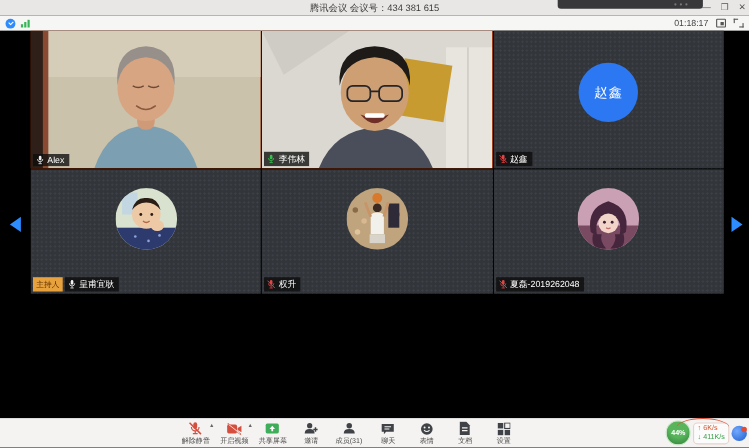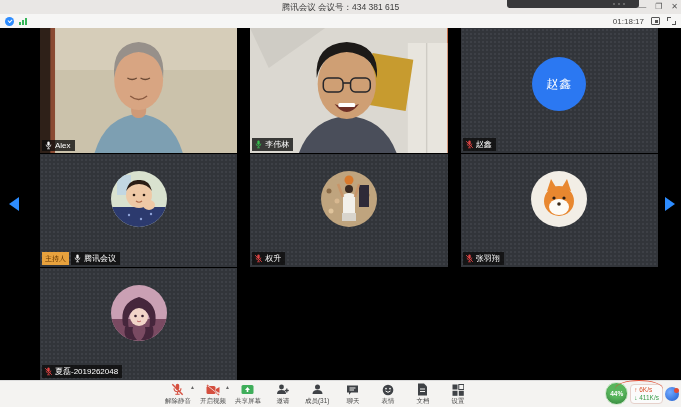--- a/index.html
+++ b/index.html
@@ -36,21 +36,21 @@
   
   .stage { height:352px; display:flex; background:#000; }
   .navcol { width:28px; display:flex; align-items:center; justify-content:center; }
   .navcol.right { width:23px; }
   .arrow-left { width:0; height:0; border-top:7px solid transparent; border-bottom:7px solid transparent;
                 border-right:10px solid #2d8cff; cursor:pointer; }
   .arrow-right { width:0; height:0; border-top:7px solid transparent; border-bottom:7px solid transparent;
                  border-left:10px solid #2d8cff; cursor:pointer; }
   .grid { flex:1; display:grid; grid-template-columns:repeat(3,1fr); grid-template-rows:125px 113px 112px; gap:1px; }
   .tile { position:relative; overflow:hidden; background-color:#32353a;
-          background-image:radial-gradient(#3d4046 0.8px, transparent 0.9px); background-size:4px 4px;margin-left:12px; }
+          background-image:radial-gradient(#3d4046 0.8px, transparent 0.9px); background-size:4px 4px; }
   .tile.photo { background:#c2410c; }
   .tile svg.scene { position:absolute; inset:0; width:100%; height:100%; }
 
   .plabel { position:absolute; left:2px; bottom:2px; display:flex; align-items:stretch; gap:2px; z-index:3; }
   .name-box { background:rgba(12,12,12,.78); color:#fff; font-size:8px; padding:1px 4px 1px 2px;
               display:flex; align-items:center; gap:2px; white-space:nowrap; }
   .badge { background:#e8a23d; color:#5f3300; font-size:7px; padding:1px 3px; display:flex; align-items:center; }
 
   .mic { width:9px; height:9px; flex:0 0 auto; }
   .mic-white { color:#f2f2f2; } .mic-green { color:#35c24d; } .mic-red { color:#e04444; }
@@ -216,21 +216,21 @@
           <path d="M25 30 q3 2.5 6 0" stroke="#b06a4a" stroke-width="1.2" fill="none"></path>
           <ellipse cx="38" cy="34" rx="6" ry="5" fill="#eec9a6"></ellipse>
         </svg>
       </div>
       <div class="plabel">
         <span class="badge">主持人</span>
         <span class="name-box">
           <svg class="mic mic-white" viewBox="0 0 12 12">
               <use href="#mic-shape"></use>
             </svg>
-          <span>腾讯会议</span>
+          <span>皇甫宜耿</span>
         </span>
       </div>
     </div>
 
 
 
     <div class="tile">
       <div class="avatar">
         <svg viewBox="0 0 56 56">
           <rect width="56" height="56" fill="#bfa47e"></rect>
@@ -251,43 +251,20 @@
         <span class="name-box">
           <svg class="mic mic-red" viewBox="0 0 12 12">
               <use href="#mic-shape"></use>
               <line x1="1.5" y1="1.5" x2="10.5" y2="10.5" stroke="currentColor" stroke-width="1.2"></line>
             </svg>
           <span>权升</span>
         </span>
       </div>
     </div>
 
-    <div class="tile">
-      <div class="avatar">
-        <svg viewBox="0 0 56 56">
-          <rect width="56" height="56" fill="#f2eee6"></rect>
-          <path d="M16 20 L20 8 L26 18 Z" fill="#e8872f"></path>
-          <path d="M40 20 L36 8 L30 18 Z" fill="#e8872f"></path>
-          <circle cx="28" cy="30" r="15" fill="#e8872f"></circle>
-          <ellipse cx="28" cy="36" rx="10" ry="8" fill="#fdfbf6"></ellipse>
-          <circle cx="23" cy="27" r="1.6" fill="#2a1d14"></circle>
-            <circle cx="33" cy="27" r="1.6" fill="#2a1d14"></circle>
-          <circle cx="28" cy="33" r="1.8" fill="#3a2a1a"></circle>
-        </svg>
-      </div>
-      <div class="plabel">
-        <span class="name-box">
-          <svg class="mic mic-red" viewBox="0 0 12 12">
-              <use href="#mic-shape"></use>
-              <line x1="1.5" y1="1.5" x2="10.5" y2="10.5" stroke="currentColor" stroke-width="1.2"></line>
-            </svg>
-          <span>张羽翔</span>
-        </span>
-      </div>
-    </div>
 
     <div class="tile">
       <div class="avatar">
         <svg viewBox="0 0 56 56">
           <rect width="56" height="56" fill="#caa0b4"></rect>
           <rect y="34" width="56" height="22" fill="#7a4a62"></rect>
           <path d="M12 40 Q8 18 28 12 Q48 18 44 40 L38 44 Q42 26 28 24 Q14 26 18 44 Z" fill="#46263c"></path>
           <circle cx="28" cy="32" r="9" fill="#f2d4c8"></circle>
           <circle cx="24.5" cy="31" r="1.3" fill="#3a2030"></circle>
             <circle cx="31.5" cy="31" r="1.3" fill="#3a2030"></circle>

